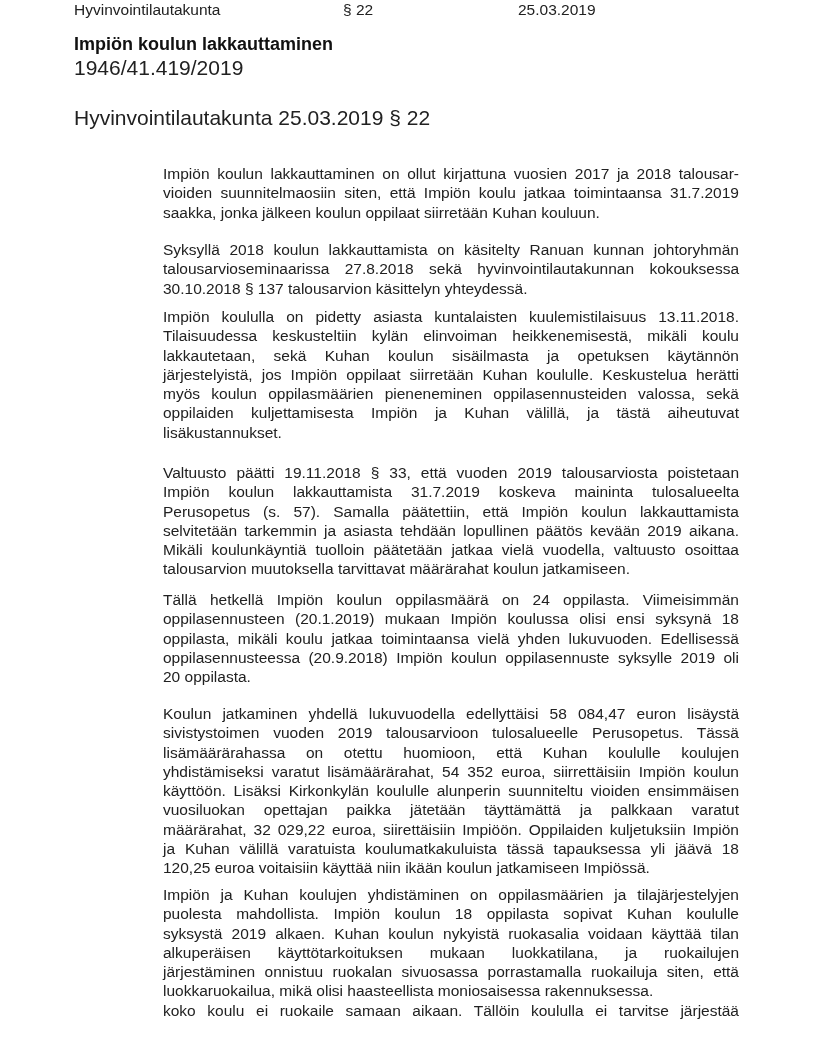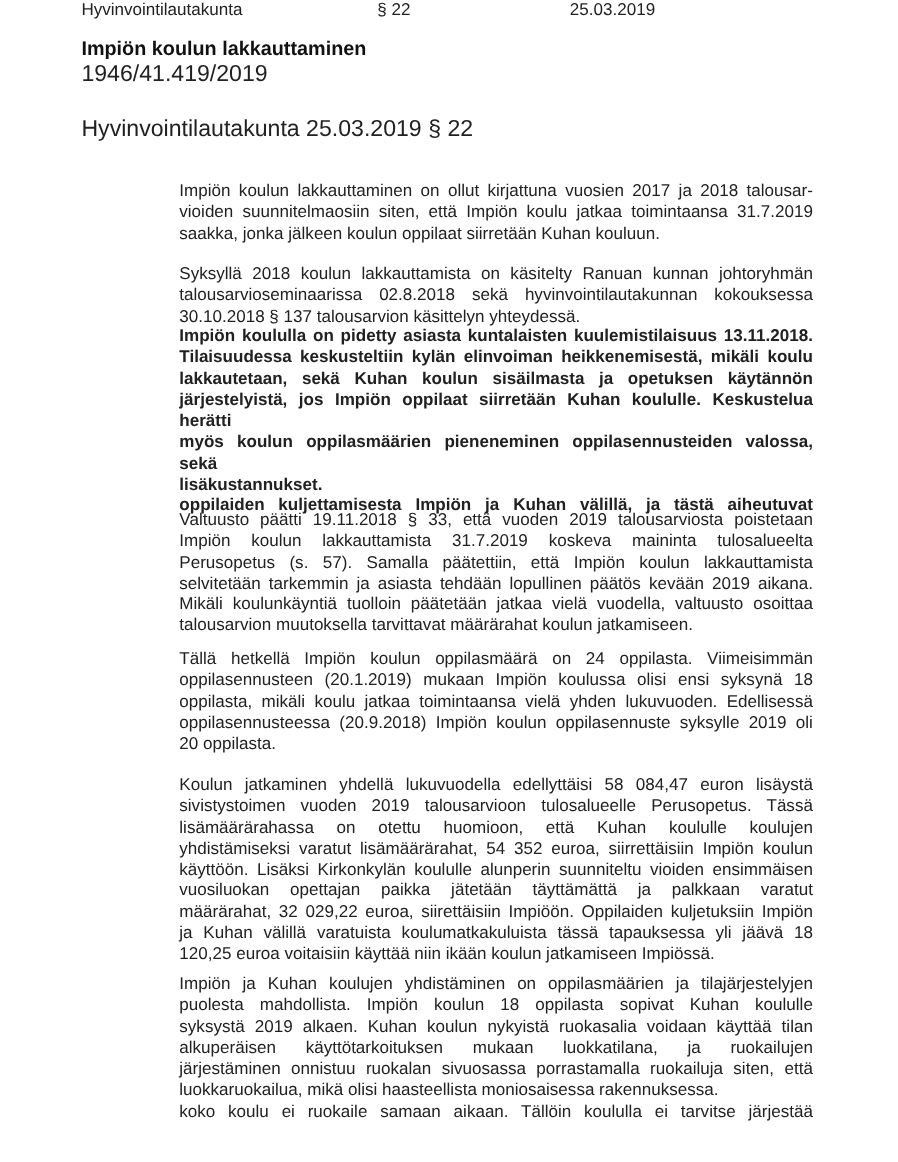--- a/index.html
+++ b/index.html
@@ -30,21 +30,21 @@
   .reference   { position: absolute; left: 74px; top: 108px; font-size: 21px; line-height: 19px; white-space: nowrap; }
   .para {
     position: absolute;
     left: 163px;
     width: 576px;
     font-size: 15.5px;
     line-height: 19.3px;
   }
   .p0 { top: 164px; }
   .p1 { top: 240px; }
-  .p2 { top: 296px; font-weight: bold; }
+  .p2 { top: 307px; }
   .p3 { top: 463px; }
   .p4 { top: 590px; }
   .p5 { top: 704px; }
   .p6 { top: 885px; }
   .tline { text-align: justify; text-align-last: justify; }
   .tline.last { text-align-last: left; }
 </style>
 </head>
 <body>
 
@@ -62,31 +62,31 @@
 
   <div class="reference">Hyvinvointilautakunta 25.03.2019 § 22</div>
 
   <div class="para p0">
       <div class="tline">Impiön koulun lakkauttaminen on ollut kirjattuna vuosien 2017 ja 2018 talousar-</div>
       <div class="tline">vioiden suunnitelmaosiin siten, että Impiön koulu jatkaa toimintaansa 31.7.2019</div>
       <div class="tline last">saakka, jonka jälkeen koulun oppilaat siirretään Kuhan kouluun.</div>
     </div>
   <div class="para p1">
       <div class="tline">Syksyllä 2018 koulun lakkauttamista on käsitelty Ranuan kunnan johtoryhmän</div>
-      <div class="tline">talousarvioseminaarissa 02.8.2018 sekä hyvinvointilautakunnan kokouksessa</div>
+      <div class="tline">talousarvioseminaarissa 27.8.2018 sekä hyvinvointilautakunnan kokouksessa</div>
       <div class="tline last">30.10.2018 § 137 talousarvion käsittelyn yhteydessä.</div>
     </div>
   <div class="para p2">
       <div class="tline">Impiön koululla on pidetty asiasta kuntalaisten kuulemistilaisuus 13.11.2018.</div>
       <div class="tline">Tilaisuudessa keskusteltiin kylän elinvoiman heikkenemisestä, mikäli koulu</div>
       <div class="tline">lakkautetaan, sekä Kuhan koulun sisäilmasta ja opetuksen käytännön</div>
       <div class="tline">järjestelyistä, jos Impiön oppilaat siirretään Kuhan koululle. Keskustelua herätti</div>
       <div class="tline">myös koulun oppilasmäärien pieneneminen oppilasennusteiden valossa, sekä</div>
+      <div class="tline">oppilaiden kuljettamisesta Impiön ja Kuhan välillä, ja tästä aiheutuvat</div>
       <div class="tline last">lisäkustannukset.</div>
-      <div class="tline">oppilaiden kuljettamisesta Impiön ja Kuhan välillä, ja tästä aiheutuvat</div>
     </div>
   <div class="para p3">
       <div class="tline">Valtuusto päätti 19.11.2018 § 33, että vuoden 2019 talousarviosta poistetaan</div>
       <div class="tline">Impiön koulun lakkauttamista 31.7.2019 koskeva maininta tulosalueelta</div>
       <div class="tline">Perusopetus (s. 57). Samalla päätettiin, että Impiön koulun lakkauttamista</div>
       <div class="tline">selvitetään tarkemmin ja asiasta tehdään lopullinen päätös kevään 2019 aikana.</div>
       <div class="tline">Mikäli koulunkäyntiä tuolloin päätetään jatkaa vielä vuodella, valtuusto osoittaa</div>
       <div class="tline last">talousarvion muutoksella tarvittavat määrärahat koulun jatkamiseen.</div>
     </div>
   <div class="para p4">

